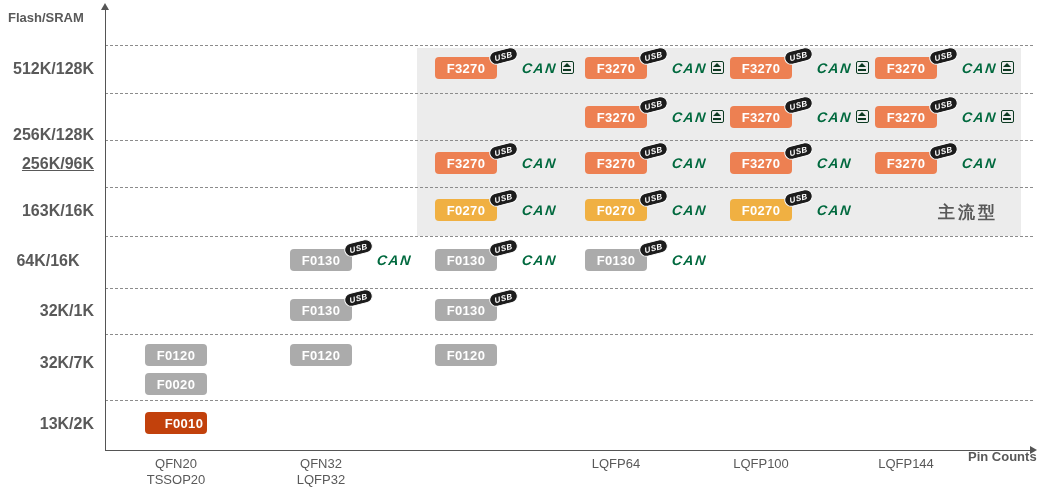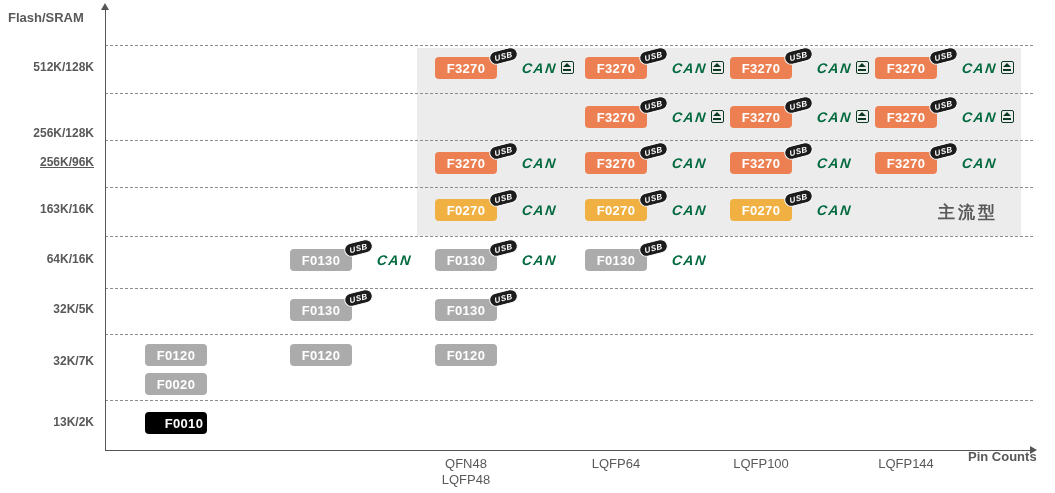--- a/index.html
+++ b/index.html
@@ -17,21 +17,21 @@
   .x-axis { position:absolute; left:105px; top:450px; width:926px; height:1px; background:#555; }
   .y-arrow { position:absolute; left:101px; top:3px; width:0; height:0;
              border-left:4px solid transparent; border-right:4px solid transparent; border-bottom:7px solid #555; }
   .x-arrow { position:absolute; left:1030px; top:446px; width:0; height:0;
              border-top:4px solid transparent; border-bottom:4px solid transparent; border-left:7px solid #555; }
 
   #plot { position:absolute; left:0; top:0; width:1055px; height:493px; }
 
   .dash-line { position:absolute; left:105px; width:928px; height:0; border-top:1px dashed #8c8c8c; }
 
-  .row-label { position:absolute; left:2px; width:92px; text-align:right; font-size:12px; font-weight:bold; color:#595959; }
+  .row-label { position:absolute; left:2px; width:92px; text-align:right; font-size:16px; font-weight:bold; color:#595959; }
 
   .col-label { position:absolute; top:456px; width:120px; text-align:center; font-size:13px; line-height:16px; color:#595959; }
 
   .chip { position:absolute; width:40px; height:22px;border-radius:7px; }
   .chip-badge { width:62px; height:22px; border-radius:4px; color:#fff; font-size:13px; font-weight:bold;
                 display:flex; align-items:center; justify-content:center; letter-spacing:0.3px; }
   .usb-icon { position:absolute; left:54px; top:-8px; width:29px; height:14px; background:#1C1C1C;
               border:1px solid #fff; border-radius:8px; color:#fff; font-size:8px; font-weight:bold; font-style:italic;
               display:flex; align-items:center; justify-content:center; transform:rotate(-14deg); letter-spacing:0.5px; }
   .can-logo { position:absolute; left:87px; top:3px; font-size:14px; font-weight:bold; font-style:italic;
@@ -55,27 +55,31 @@
       <div class="dash-line" style="top: 140px;"></div>
       <div class="dash-line" style="top: 187px;"></div>
       <div class="dash-line" style="top: 236px;"></div>
       <div class="dash-line" style="top: 288px;"></div>
       <div class="dash-line" style="top: 334px;"></div>
       <div class="dash-line" style="top: 400px;"></div>
       <div class="row-label" style="top: 60px;">512K/128K</div>
       <div class="row-label" style="top: 126px;">256K/128K</div>
       <div class="row-label" style="top: 155px; text-decoration: underline;">256K/96K</div>
       <div class="row-label" style="top: 202px;">163K/16K</div>
-      <div class="row-label" style="top: 252px;">64K/16K</div>
-      <div class="row-label" style="top: 302px;">32K/5K</div>
+      <div class="row-label" style="top: 252px; text-align: center;">64K/16K</div>
+      <div class="row-label" style="top: 302px;">32K/1K</div>
       <div class="row-label" style="top: 354px;">32K/7K</div>
       <div class="row-label" style="top: 415px;">13K/2K</div>
-      <div class="col-label" style="left: 406px;">
-        <div>QFN48</div>
-        <div>LQFP48</div>
+      <div class="col-label" style="left: 116px;">
+        <div>QFN20</div>
+        <div>TSSOP20</div>
+      </div>
+      <div class="col-label" style="left: 261px;">
+        <div>QFN32</div>
+        <div>LQFP32</div>
       </div>
       <div class="col-label" style="left: 556px;">
         <div>LQFP64</div>
       </div>
       <div class="col-label" style="left: 701px;">
         <div>LQFP100</div>
       </div>
       <div class="col-label" style="left: 846px;">
         <div>LQFP144</div>
       </div>
@@ -185,21 +189,21 @@
       <div class="chip" style="left: 290px; top: 344px;">
         <div class="chip-badge" style="background: rgb(171, 171, 171);">F0120</div>
       </div>
       <div class="chip" style="left: 435px; top: 344px;">
         <div class="chip-badge" style="background: rgb(171, 171, 171);">F0120</div>
       </div>
       <div class="chip" style="left: 145px; top: 373px;">
         <div class="chip-badge" style="background: rgb(171, 171, 171);">F0020</div>
       </div>
       <div class="chip" style="left: 145px; top: 412px;">
-        <div class="chip-badge" style="background: #000000; padding-left: 16px;">F0010</div>
+        <div class="chip-badge" style="background: #c2410c; padding-left: 16px;">F0010</div>
       </div>
     </div>
 
   <div class="y-axis"></div>
   <div class="y-arrow"></div>
   <div class="x-axis"></div>
   <div class="x-arrow"></div>
 
   <div class="mainstream-label">主流型</div>
   <div class="x-axis-label">Pin Counts</div>

